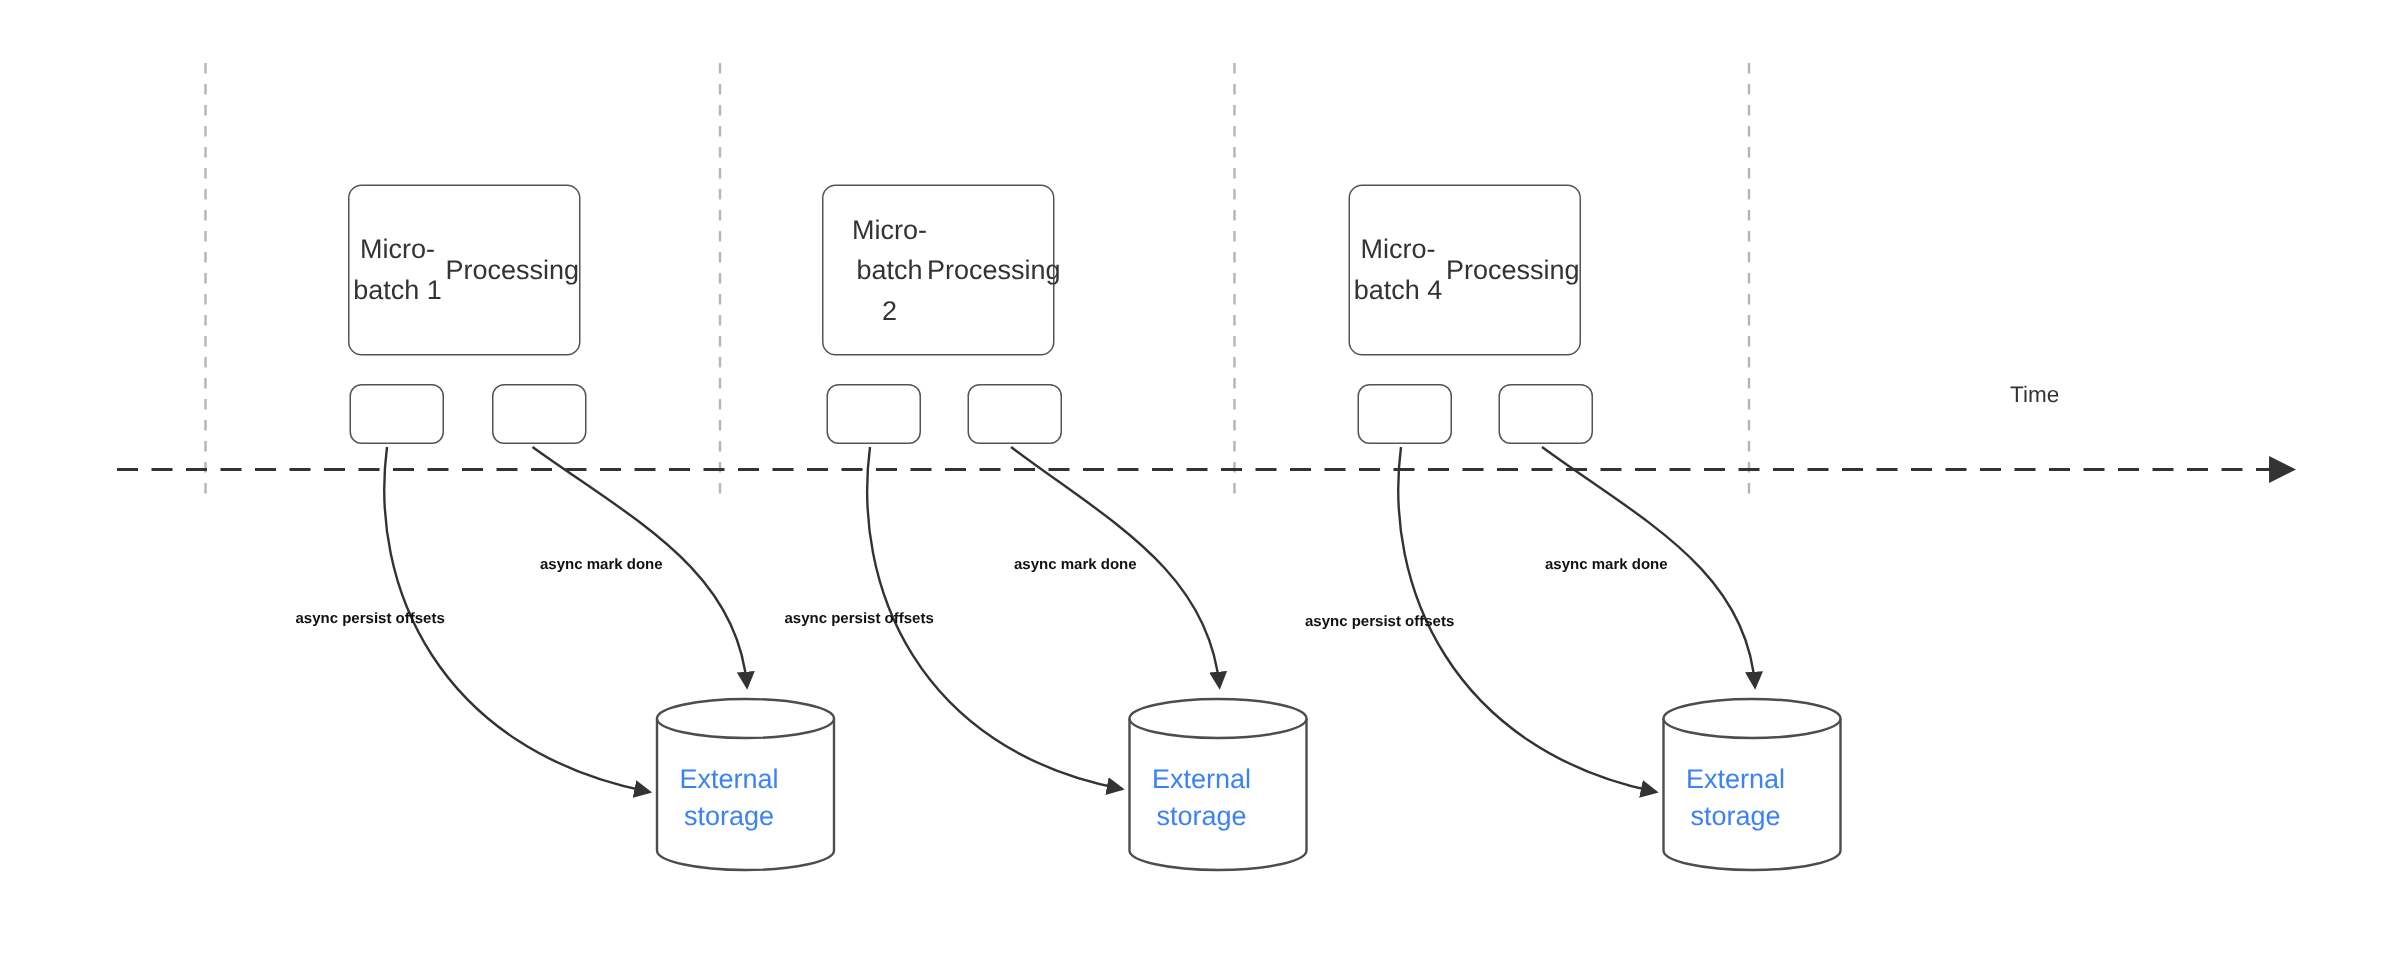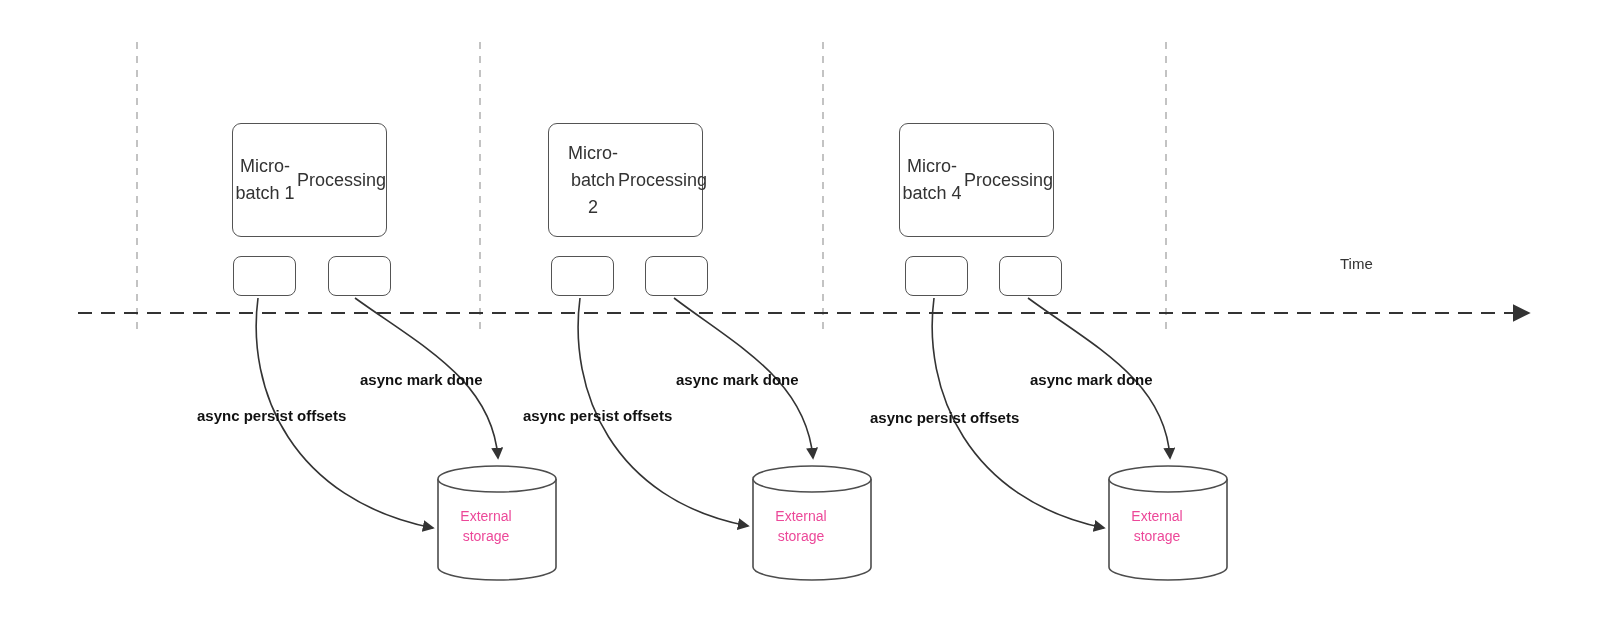--- a/index.html
+++ b/index.html
@@ -40,31 +40,31 @@
     position: absolute;
     width: 63px;
     height: 40px;
     border: 1.5px solid #545454;
     border-radius: 8px;
     background: #ffffff;
     box-sizing: border-box;
   }
   .arrow-label {
     position: absolute;
-    font-size: 15px;
+    font-size: 10px;
     font-weight: bold;
     color: #111111;
     white-space: nowrap;
   }
   .storage-label {
     position: absolute;
     width: 98px;
     text-align: center;
-    font-size: 14px;
-    color: #ec4899;
+    font-size: 18px;
+    color: #3b82f6;
     line-height: 1.4;
   }
   .time-label {
     position: absolute;
     font-size: 15px;
     color: #333333;
   }
 </style>
 </head>
 <body>

